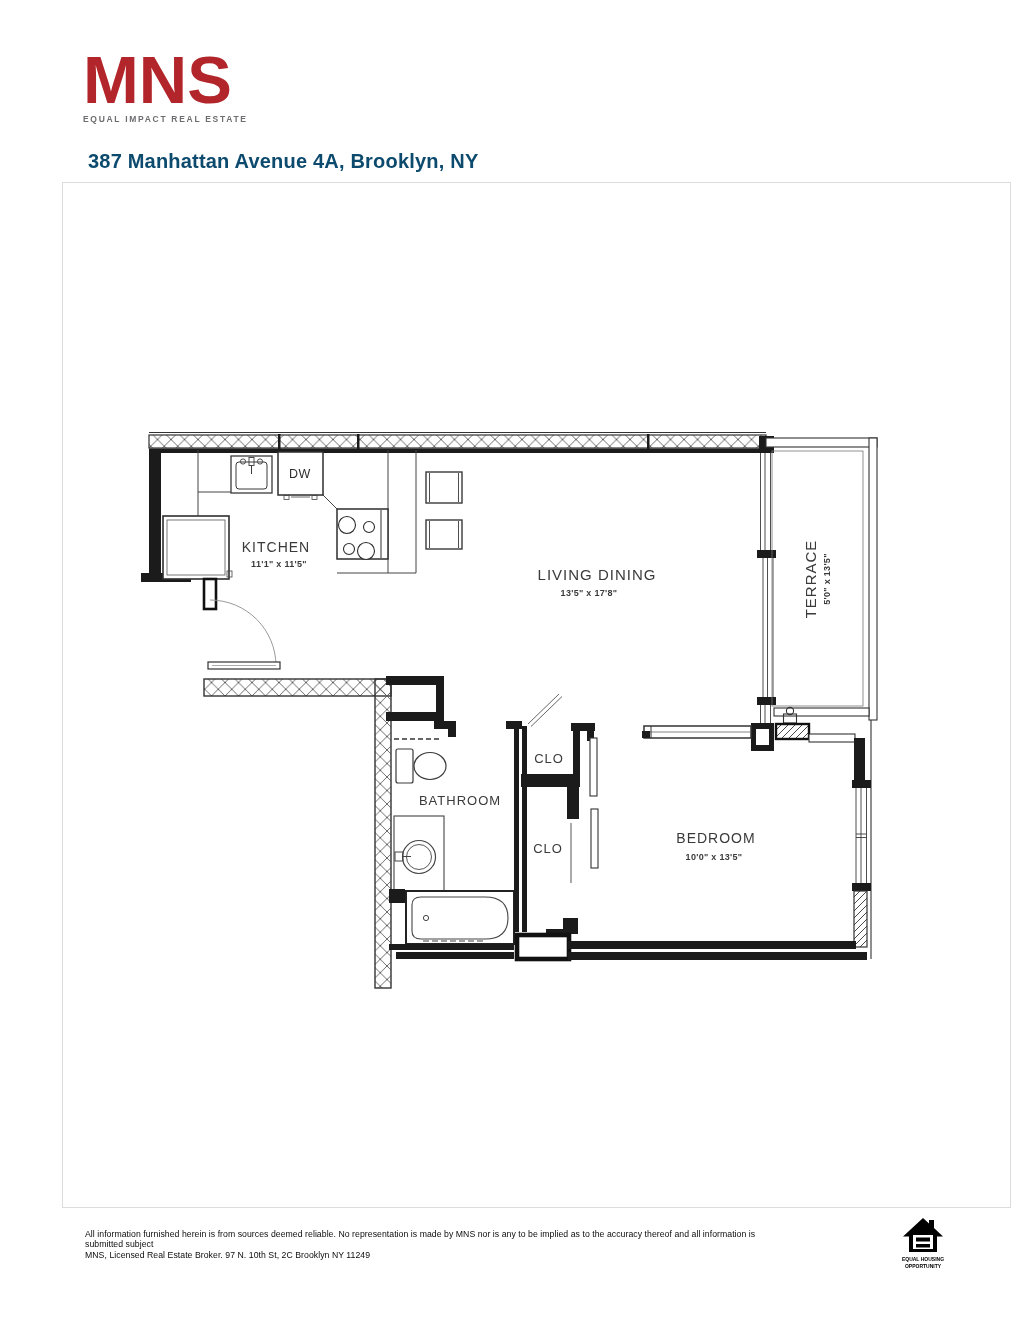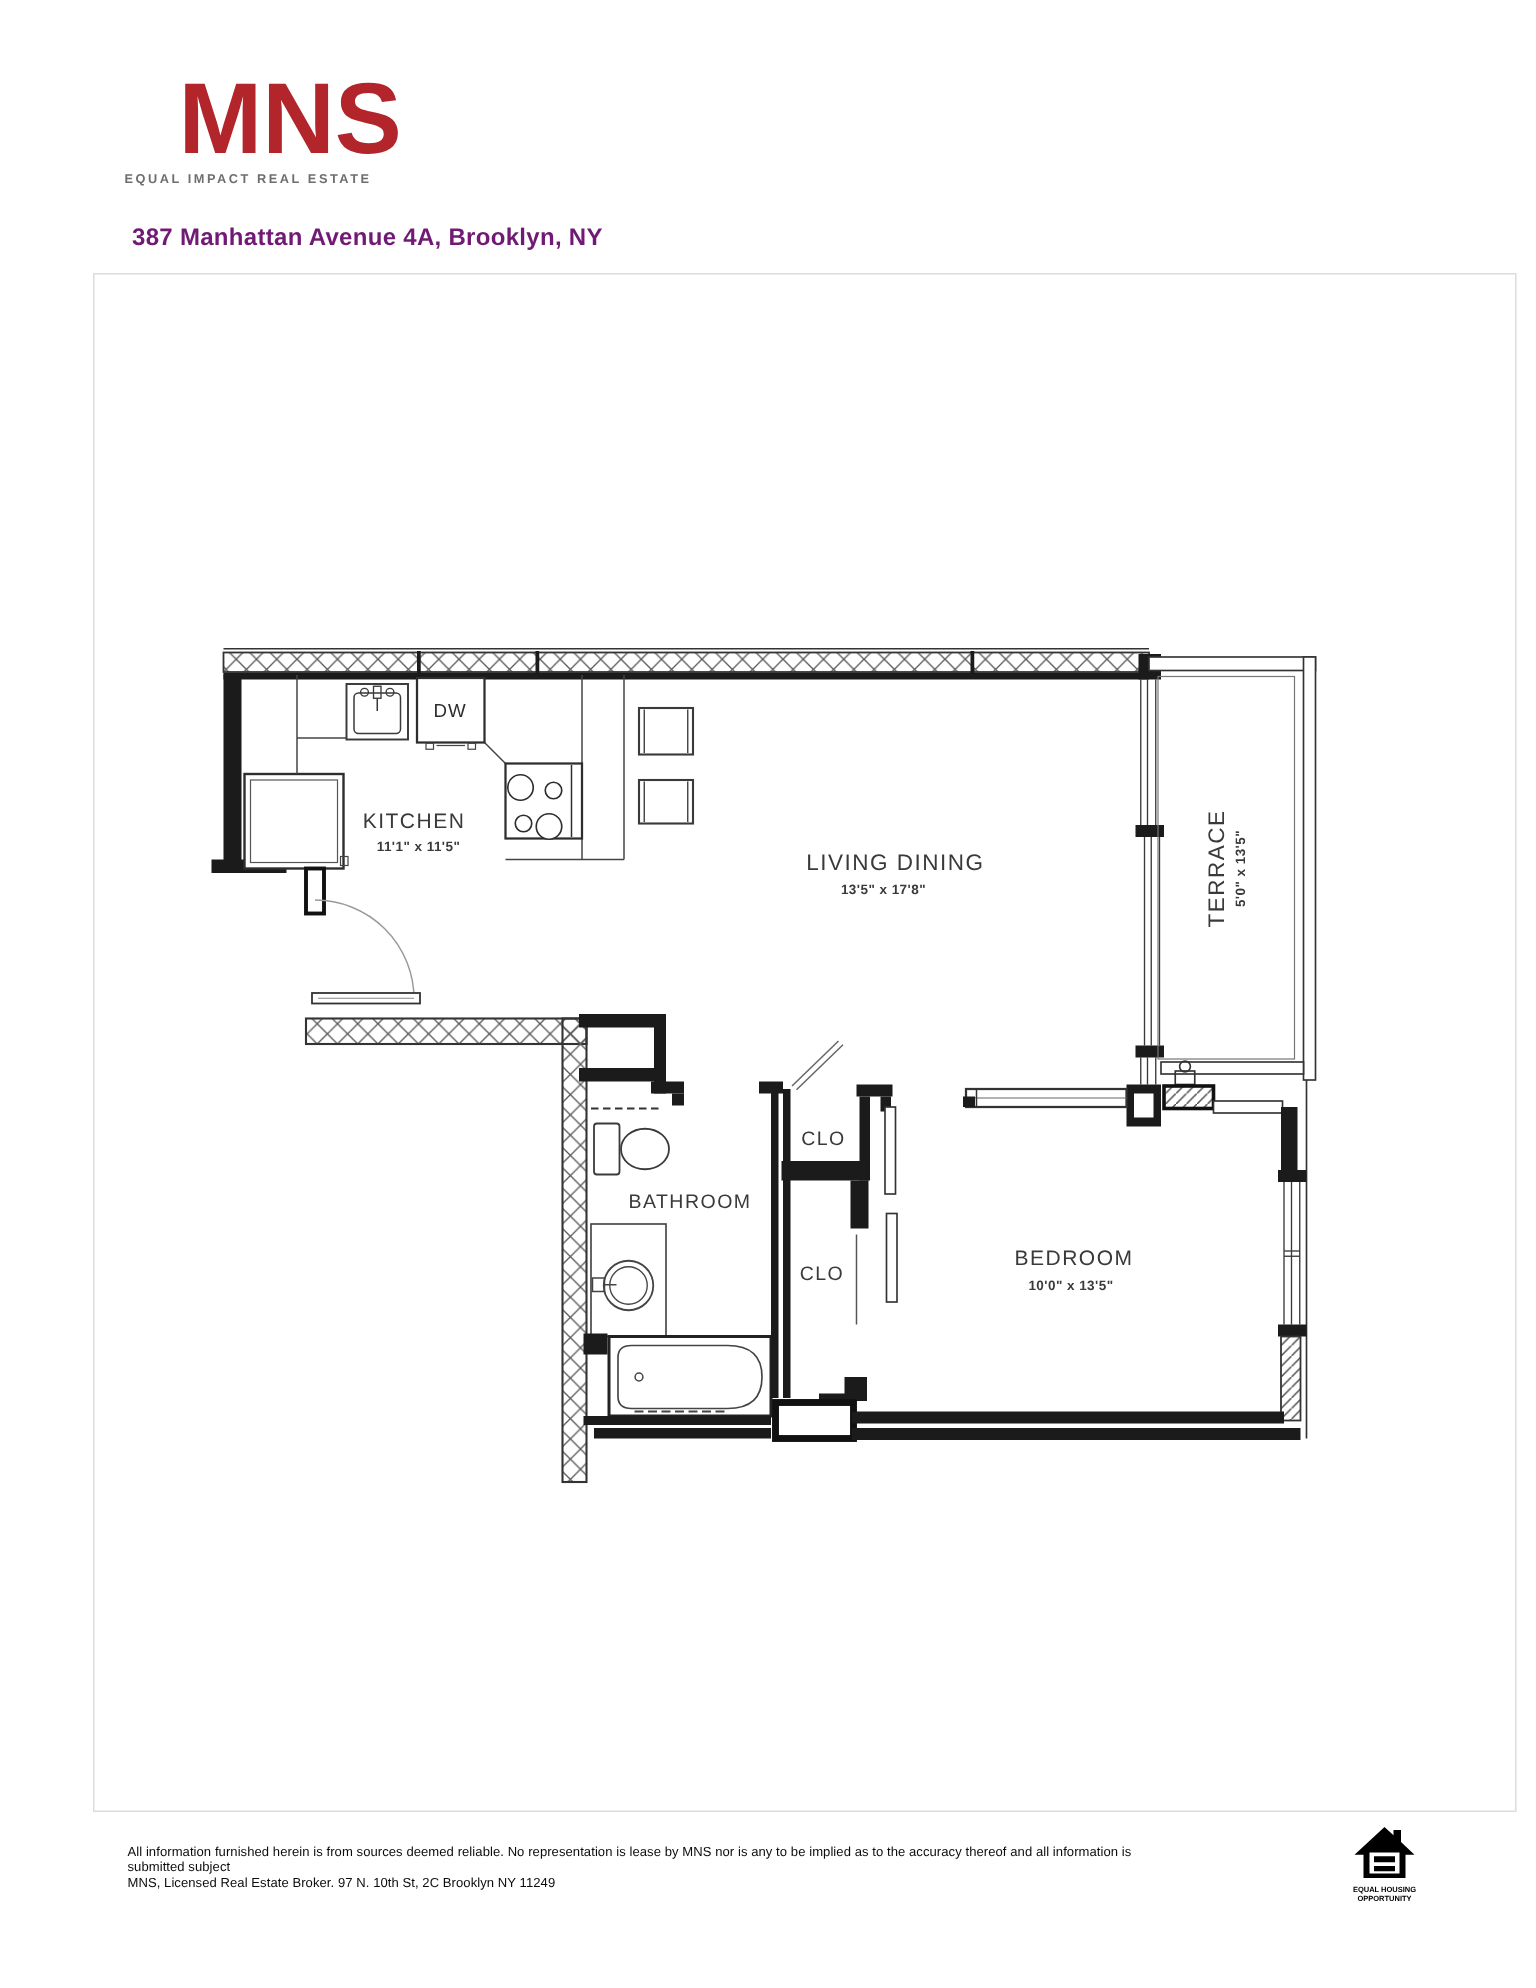--- a/index.html
+++ b/index.html
@@ -1,22 +1,22 @@
 <!DOCTYPE html>
 <html><head>
 <meta charset="utf-8">
 <style>
   html,body{margin:0;padding:0;background:#ffffff;}
   body{width:1024px;height:1325px;position:relative;font-family:"Liberation Sans",sans-serif;overflow:hidden;}
   .abs{position:absolute;}
   
   .brand{left:83px;top:50px;}
-  .brand-name{font-size:67px;line-height:60px;font-weight:700;color:#b2252a;letter-spacing:0px;margin-left:36px;}
+  .brand-name{font-size:67px;line-height:60px;font-weight:700;color:#b2252a;letter-spacing:0px;}
   .brand-tagline{margin-top:4px;font-size:8.5px;font-weight:700;color:#6d6e71;letter-spacing:1.7px;}
-  .page-title{left:88px;top:150px;font-size:16px;font-weight:700;color:#701a75;letter-spacing:0.2px;}
+  .page-title{left:88px;top:150px;font-size:20px;font-weight:700;color:#0c4a6e;letter-spacing:0.2px;}
   
   .plan-box{left:62px;top:182px;width:949px;height:1026px;border:1px solid #dcdcdc;box-sizing:border-box;}
   
   .disclaimer{left:85px;top:1229px;width:690px;font-size:8.7px;line-height:10.4px;color:#0c0c0c;font-weight:400;letter-spacing:0.05px;}
   .disclaimer p{margin:0;}
   .eho{left:894px;top:1216px;width:58px;height:62px;}
   svg text{font-family:"Liberation Sans",sans-serif;}
   .room-label{fill:#3a3a3a;font-size:14px;letter-spacing:1px;}
   .room-label-lg{fill:#3a3a3a;font-size:15px;letter-spacing:1px;}
   .dim-label{fill:#3a3a3a;font-size:9px;font-weight:700;letter-spacing:0.3px;}
@@ -241,21 +241,21 @@
   <text x="397" y="622" text-anchor="middle" class="room-label" style="font-size:13px">BATHROOM</text>
   <text x="486" y="580" text-anchor="middle" class="room-label" style="font-size:13px">CLO</text>
   <text x="485" y="670" text-anchor="middle" class="room-label" style="font-size:13px">CLO</text>
 
   <text x="653" y="660" text-anchor="middle" class="room-label">BEDROOM</text>
   <text x="651" y="677" text-anchor="middle" class="dim-label">10'0" x 13'5"</text>
 </svg>
 </div>
 
 <div class="abs disclaimer">
-  <p>All information furnished herein is from sources deemed reliable. No representation is lease by MNS nor is any to be implied as to the accuracy thereof and all information is submitted subject</p>
+  <p>All information furnished herein is from sources deemed reliable. No representation is made by MNS nor is any to be implied as to the accuracy thereof and all information is submitted subject</p>
   <p>MNS, Licensed Real Estate Broker. 97 N. 10th St, 2C Brooklyn NY 11249</p>
 </div>
 
 <div class="abs eho">
   <svg width="58" height="62" viewBox="0 0 58 62">
     <g transform="translate(9,2)">
       <polygon points="20,0 26,5.5 26,2 31,2 31,10 40,18.5 34,18.5 34,34 6,34 6,18.5 0,18.5" fill="#000"></polygon>
       <rect x="10" y="17" width="20" height="14" fill="#fff"></rect>
       <rect x="13" y="19.5" width="14" height="4" fill="#000"></rect>
       <rect x="13" y="26" width="14" height="3.5" fill="#000"></rect>

